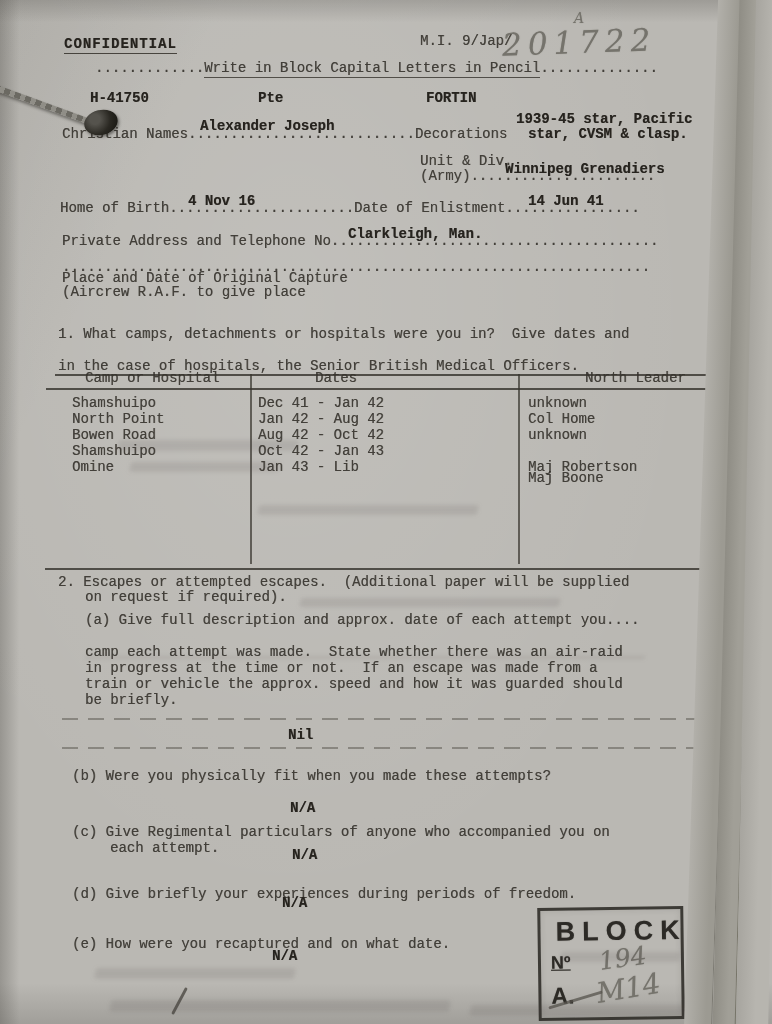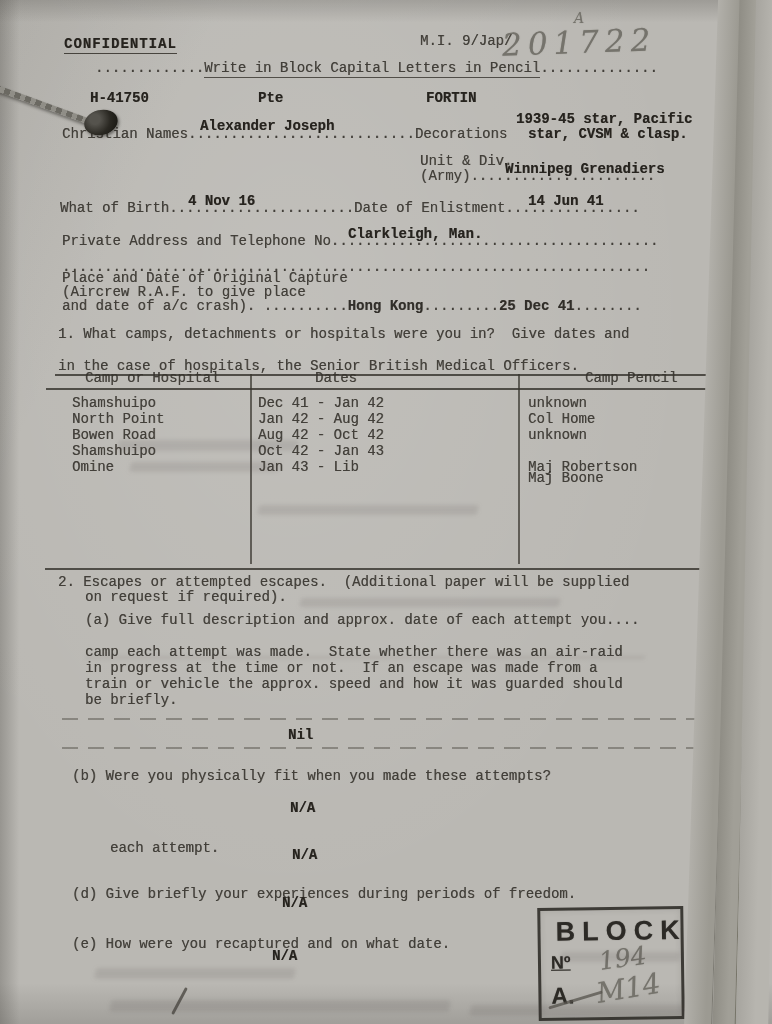--- a/index.html
+++ b/index.html
@@ -74,39 +74,38 @@
 
   <span class="tw" style="left:62px;top:126px;"><span>Christian Names</span><span>...........................</span><span>Decorations</span></span>
   <span class="tw b" style="left:200px;top:118px;">Alexander Joseph</span>
   <span class="tw b" style="left:516px;top:111px;">1939-45 star, Pacific</span>
   <span class="tw b" style="left:528px;top:126px;">star, CVSM &amp; clasp.</span>
 
   <span class="tw" style="left:420px;top:153px;">Unit &amp; Div.</span>
   <span class="tw" style="left:420px;top:168px;">(Army)......................</span>
   <span class="tw b" style="left:505px;top:161px;">Winnipeg Grenadiers</span>
 
-  <span class="tw" style="left:60px;top:200px;"><span>What of Birth..</span><span>....................</span><span>Date of Enlistment...</span><span>.............</span></span>
+  <span class="tw" style="left:60px;top:200px;"><span>Home of Birth..</span><span>....................</span><span>Date of Enlistment...</span><span>.............</span></span>
   <span class="tw b" style="left:188px;top:193px;">4 Nov 16</span>
   <span class="tw b" style="left:528px;top:193px;">14 Jun 41</span>
 
   <span class="tw" style="left:62px;top:233px;"><span>Private Address and Telephone No.</span><span>......................................</span></span>
   <span class="tw b" style="left:348px;top:226px;text-align:right;">Clarkleigh, Man.</span>
 
   <span class="tw" style="left:62px;top:259px;">......................................................................</span>
   <span class="tw" style="left:62px;top:270px;">Place and Date of Original Capture</span>
   <span class="tw" style="left:62px;top:284px;">(Aircrew R.A.F. to give place</span>
-  <span class="tw" style="left:62px;top:298px;"><span>and date of a/c crash). </span><span>..........</span><span class="b">Hong Kong</span><span>.........</span><span class="b">25 Dec 41</span><span>........</span></span>
 
   <span class="tw" style="left:58px;top:326px;">1. What camps, detachments or hospitals were you in?  Give dates and</span>
   <span class="tw" style="left:58px;top:358px;">in the case of hospitals, the Senior British Medical Officers.</span>
 
   <div class="rule" style="left:55px;top:374px;width:663px;"></div>
   <span class="tw" style="left:85px;top:370px;">Camp or Hospital</span>
   <span class="tw" style="left:315px;top:370px;">Dates</span>
-  <span class="tw" style="left:585px;top:370px;">Camp Pencil</span>
+  <span class="tw" style="left:585px;top:370px;">North Leader</span>
   <div class="rule" style="left:46px;top:388px;width:672px;"></div>
   <div class="vrule" style="left:250px;top:374px;height:190px;"></div>
   <div class="vrule" style="left:518px;top:374px;height:190px;"></div>
   <div class="rule" style="left:45px;top:568px;width:675px;"></div>
 
   <span class="tw" style="left:72px;top:395px;">Shamshuipo</span>
   <span class="tw" style="left:258px;top:395px;">Dec 41 - Jan 42</span>
   <span class="tw" style="left:528px;top:395px;">unknown</span>
   <span class="tw" style="left:72px;top:411px;">North Point</span>
   <span class="tw" style="left:258px;top:411px;">Jan 42 - Aug 42</span>
@@ -130,20 +129,21 @@
   <span class="tw" style="left:85px;top:676px;">train or vehicle the approx. speed and how it was guarded should</span>
   <span class="tw" style="left:85px;top:692px;">be briefly.</span>
 
   <div class="dashrule" style="left:62px;top:718px;width:642px;"></div>
   <span class="tw b" style="left:288px;top:727px;">Nil</span>
   <div class="dashrule" style="left:62px;top:747px;width:648px;"></div>
 
   <span class="tw" style="left:72px;top:768px;">(b) Were you physically fit when you made these attempts?</span>
   <span class="tw b" style="left:290px;top:800px;">N/A</span>
 
+  <span class="tw" style="left:72px;top:824px;">(c) Give Regimental particulars of anyone who accompanied you on</span>
   <span class="tw" style="left:110px;top:840px;">each attempt.</span>
   <span class="tw b" style="left:292px;top:847px;">N/A</span>
 
   <span class="tw" style="left:72px;top:886px;">(d) Give briefly your experiences during periods of freedom.</span>
   <span class="tw b" style="left:282px;top:895px;">N/A</span>
 
   <span class="tw" style="left:72px;top:936px;">(e) How were you recaptured and on what date.</span>
   <span class="tw b" style="left:272px;top:948px;">N/A</span>
 
   <div id="stamp">

